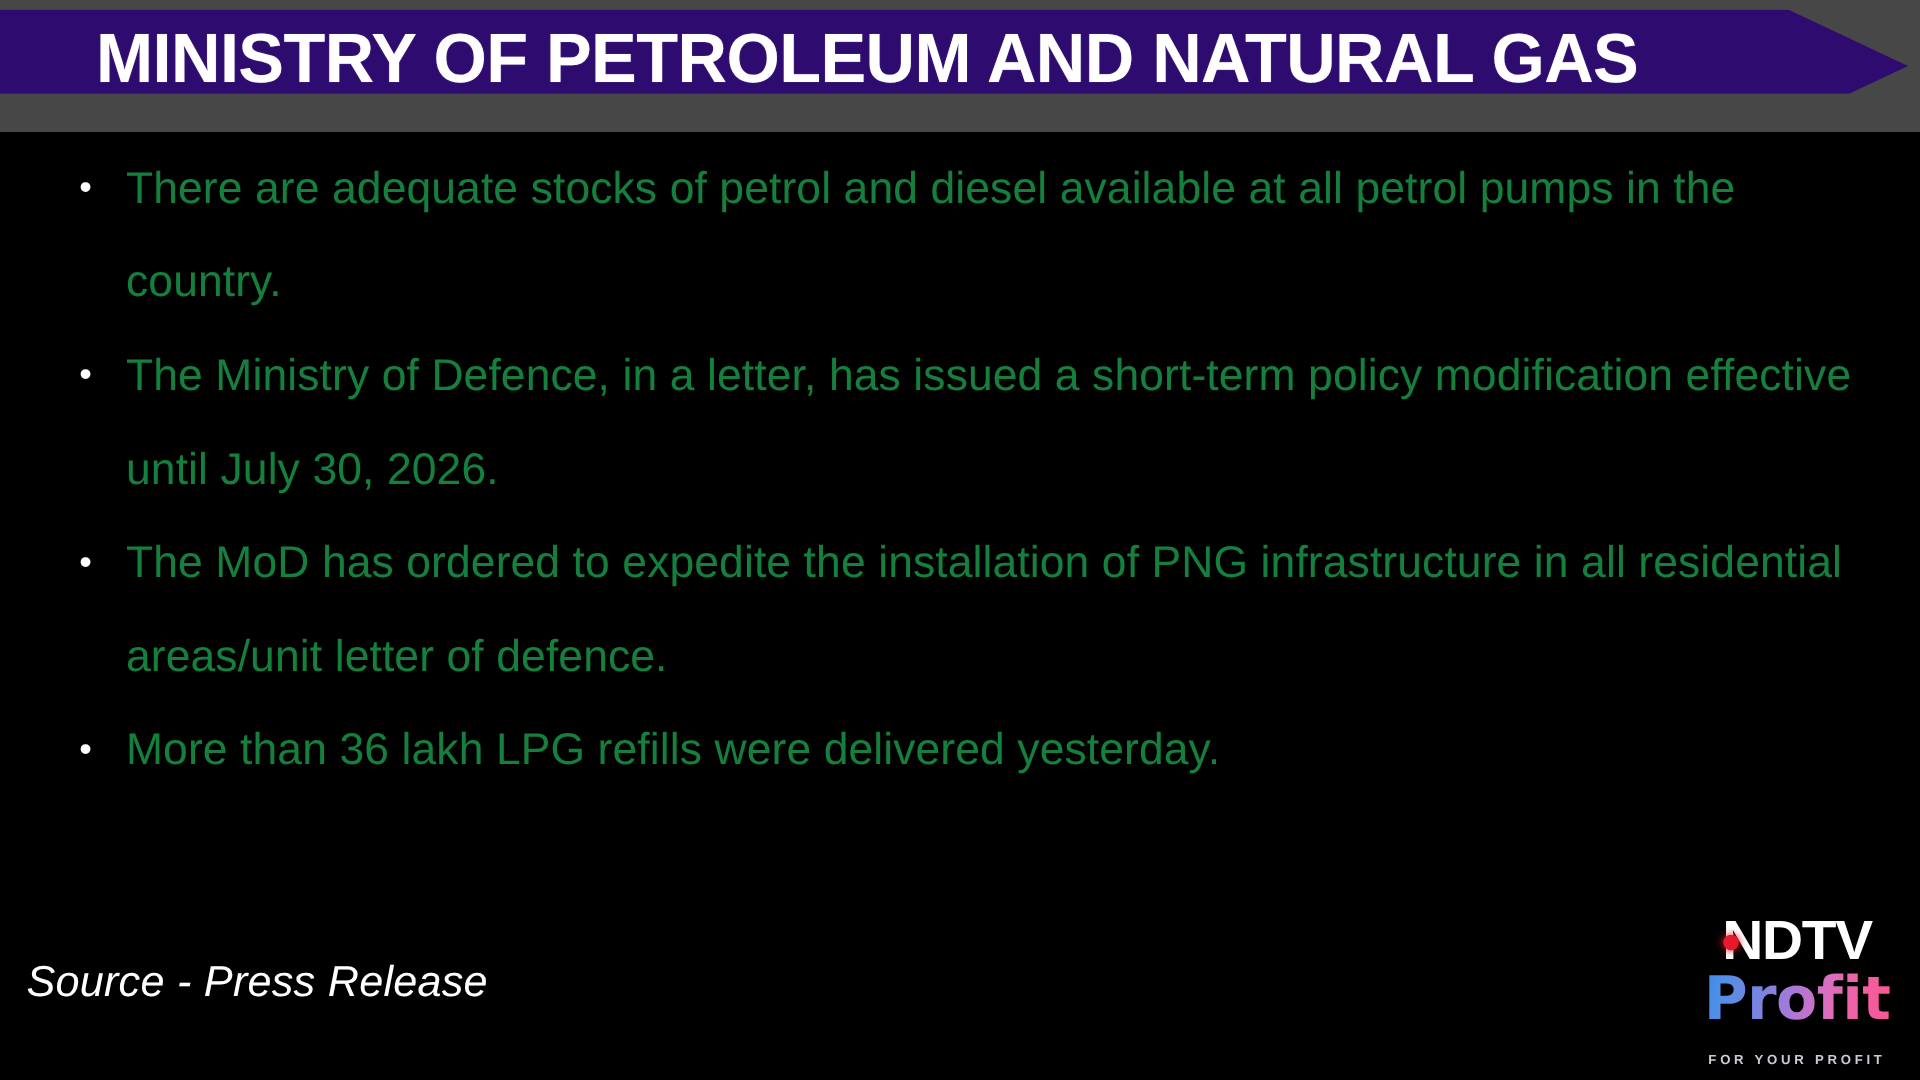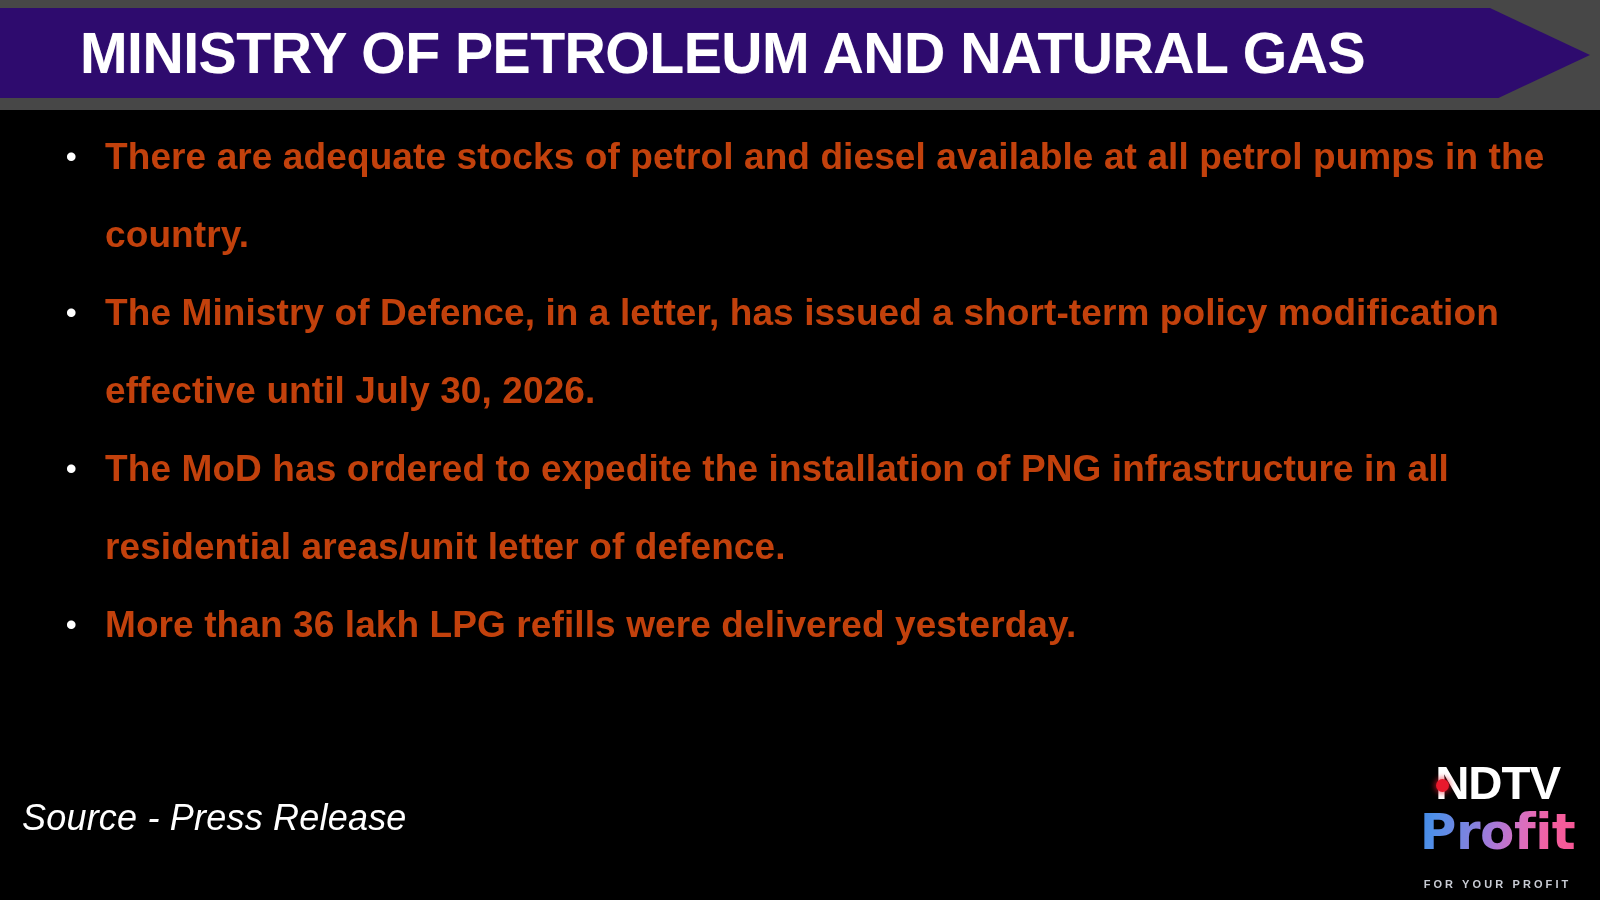--- a/index.html
+++ b/index.html
@@ -19,26 +19,26 @@
   #header-band {
     position:absolute;
     left:0; top:0;
     width:1600px; height:110px;
     background:#474747;
   }
 
   #header-banner {
     position:absolute;
     left:0; top:8px;
-    width:1590px; height:90px;
+    width:1590px; height:70px;
     background:#2e0b6e;
     -webkit-clip-path: polygon(0 0, 1490px 0, 1590px 47px, 1490px 94px, 0 94px);
     clip-path: polygon(0 0, 1490px 0, 1590px 47px, 1490px 94px, 0 94px);
     display:flex;
-    align-items:center;
+    align-items:flex-end;
   }
 
   #header-title {
     color:#ffffff;
     font-family:"Liberation Sans Narrow","Liberation Sans", sans-serif;
     font-weight:bold;
     font-size:58px;
     letter-spacing:-0.5px;
     line-height:1;
     margin-left:80px;
@@ -58,23 +58,23 @@
 
   #bullet-list {
     position:absolute;
     left:60px; top:8px;
     width:1500px;
     list-style:none;
   }
 
   .bullet-item {
     position:relative;
-    color:#c2410c;
+    color:#15803d;
     font-family:"Liberation Sans Narrow","Liberation Sans", sans-serif;
-    font-weight:bold;
+    font-weight:normal;
     font-size:37px;
     line-height:78px;
     padding-left:45px;
     white-space:pre-line;
     letter-spacing:0.1px;
   }
 
   .bullet-item::before {
     content:"\2022";
     position:absolute;

